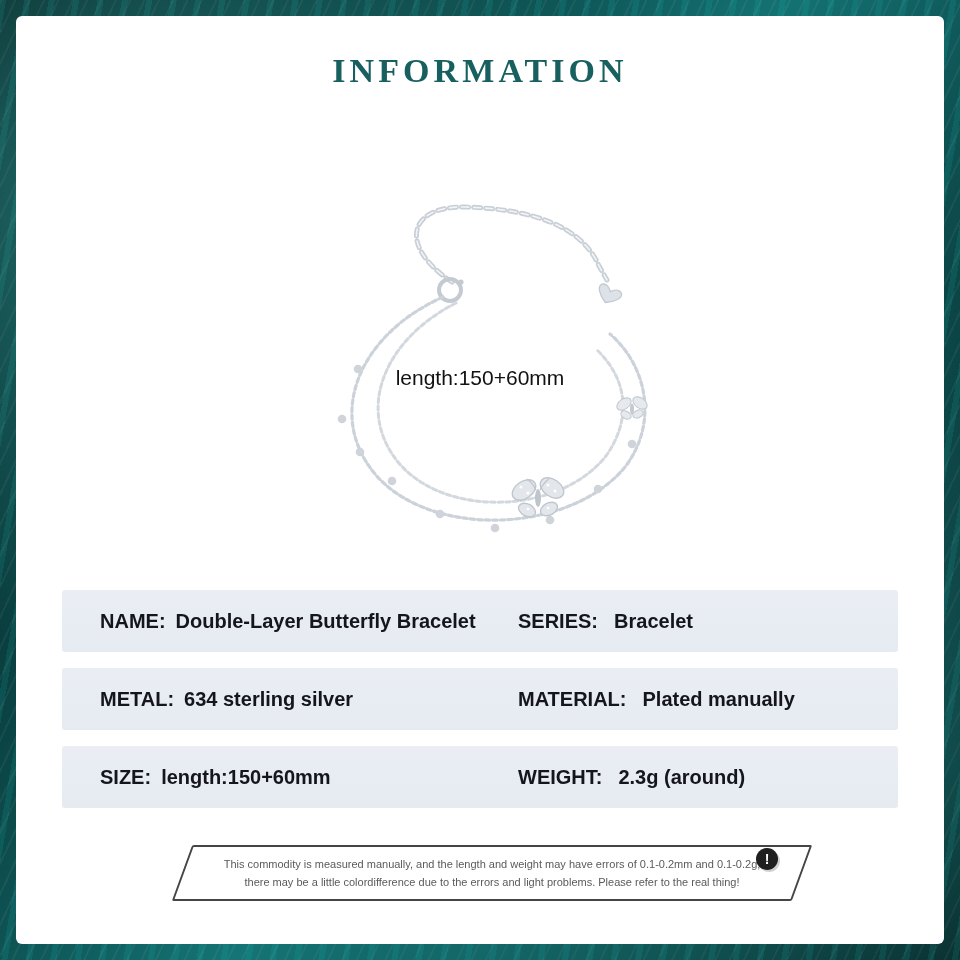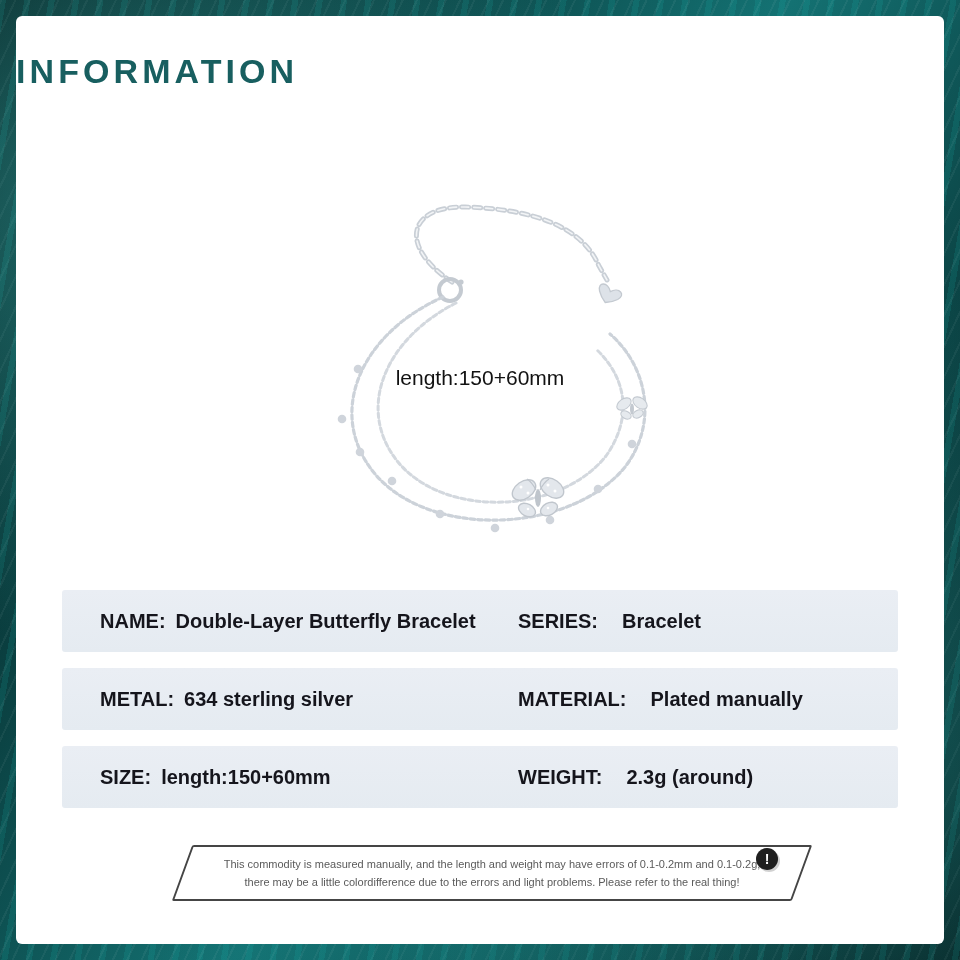--- a/index.html
+++ b/index.html
@@ -15,42 +15,42 @@
       repeating-linear-gradient(115deg, rgba(255,255,255,0.05) 0 2px, transparent 2px 13px),
       repeating-linear-gradient(100deg, rgba(25,205,195,0.12) 0 6px, transparent 6px 24px),
       linear-gradient(120deg, #031b1c 0%, #0b4344 28%, #147273 52%, #0a3d3e 78%, #021314 100%);
   }
 
   .card {
     position:absolute; inset:16px; background:#ffffff; border-radius:6px;
   }
 
   .title {
-    position:absolute; top:36px; left:0; right:0; 
-    font-family:Liberation Sans, sans-serif; font-weight:600;
+    position:absolute; top:36px; left:0; right:0; text-align:center;
+    font-family:Liberation Serif, serif; font-weight:600;
     font-size:34px; letter-spacing:0.12em; color:#185f60;
   }
 
   .figure { position:absolute; left:264px; top:168px; width:390px; height:370px; }
   .figure svg { width:100%; height:100%; display:block; }
 
   .annotation {
     position:absolute; top:346px; left:0; right:0; text-align:center;
     color:#121212; font-size:21px; line-height:1.5;
   }
 
   .specs { position:absolute; top:574px; left:46px; right:46px; }
   .spec-row {
     display:flex; align-items:center; height:62px; border-radius:3px;
     background:linear-gradient(180deg,#eaeef4 0%, #e5ebf1 100%);
     padding-left:38px; font-size:20px; color:#15151c;
   }
   .spec-row + .spec-row { margin-top:16px; }
   .cell-left { display:flex; align-items:flex-start; gap:10px; width:418px; flex:none; }
-  .cell-right { display:flex; align-items:flex-end; gap:24px; flex:1; }
+  .cell-right { display:flex; align-items:flex-end; gap:16px; flex:1; }
   .spec-label { font-weight:600; }
   .spec-value { font-weight:700; }
 
   .disclaimer { position:absolute; top:829px; left:166px; width:620px; height:56px; }
   .skew-box {
     position:absolute; inset:0; background:#ffffff;
     border:2px solid #454545; border-radius:2px;
     transform:skewX(-20deg);
   }
   .disclaimer-text {

